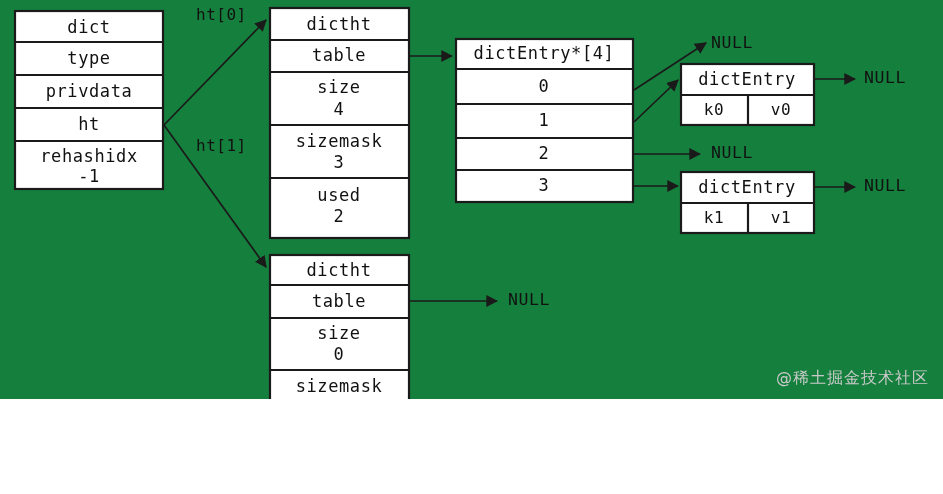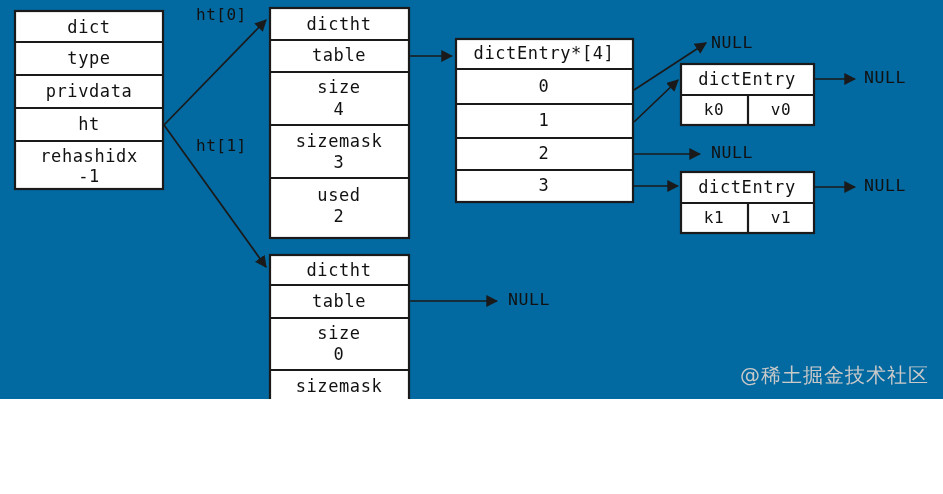--- a/index.html
+++ b/index.html
@@ -7,21 +7,21 @@
     padding: 0;
     background: #ffffff;
   }
   body {
     font-family: "DejaVu Sans Mono", "Liberation Mono", monospace;
   }
   #canvas {
     position: relative;
     width: 943px;
     height: 399px;
-    background: #0369a1;
+    background: #15803d;
     overflow: hidden;
   }
   svg#diagram {
     position: absolute;
     left: 0;
     top: 0;
     width: 943px;
     height: 494px;
   }
   .box-rect {
@@ -67,21 +67,21 @@
   .connector {
     stroke: #1a1a1a;
     stroke-width: 1.7;
     fill: none;
   }
   .watermark {
     position: absolute;
     right: 14px;
     bottom: 10px;
     font-family: "DejaVu Sans", "Liberation Sans", sans-serif;
-    font-size: 20px;
+    font-size: 16px;
     color: #c9c9c9;
     letter-spacing: 1px;
     white-space: nowrap;
     user-select: none;
   }
 </style>
 </head>
 <body>
 
 <div id="canvas">

